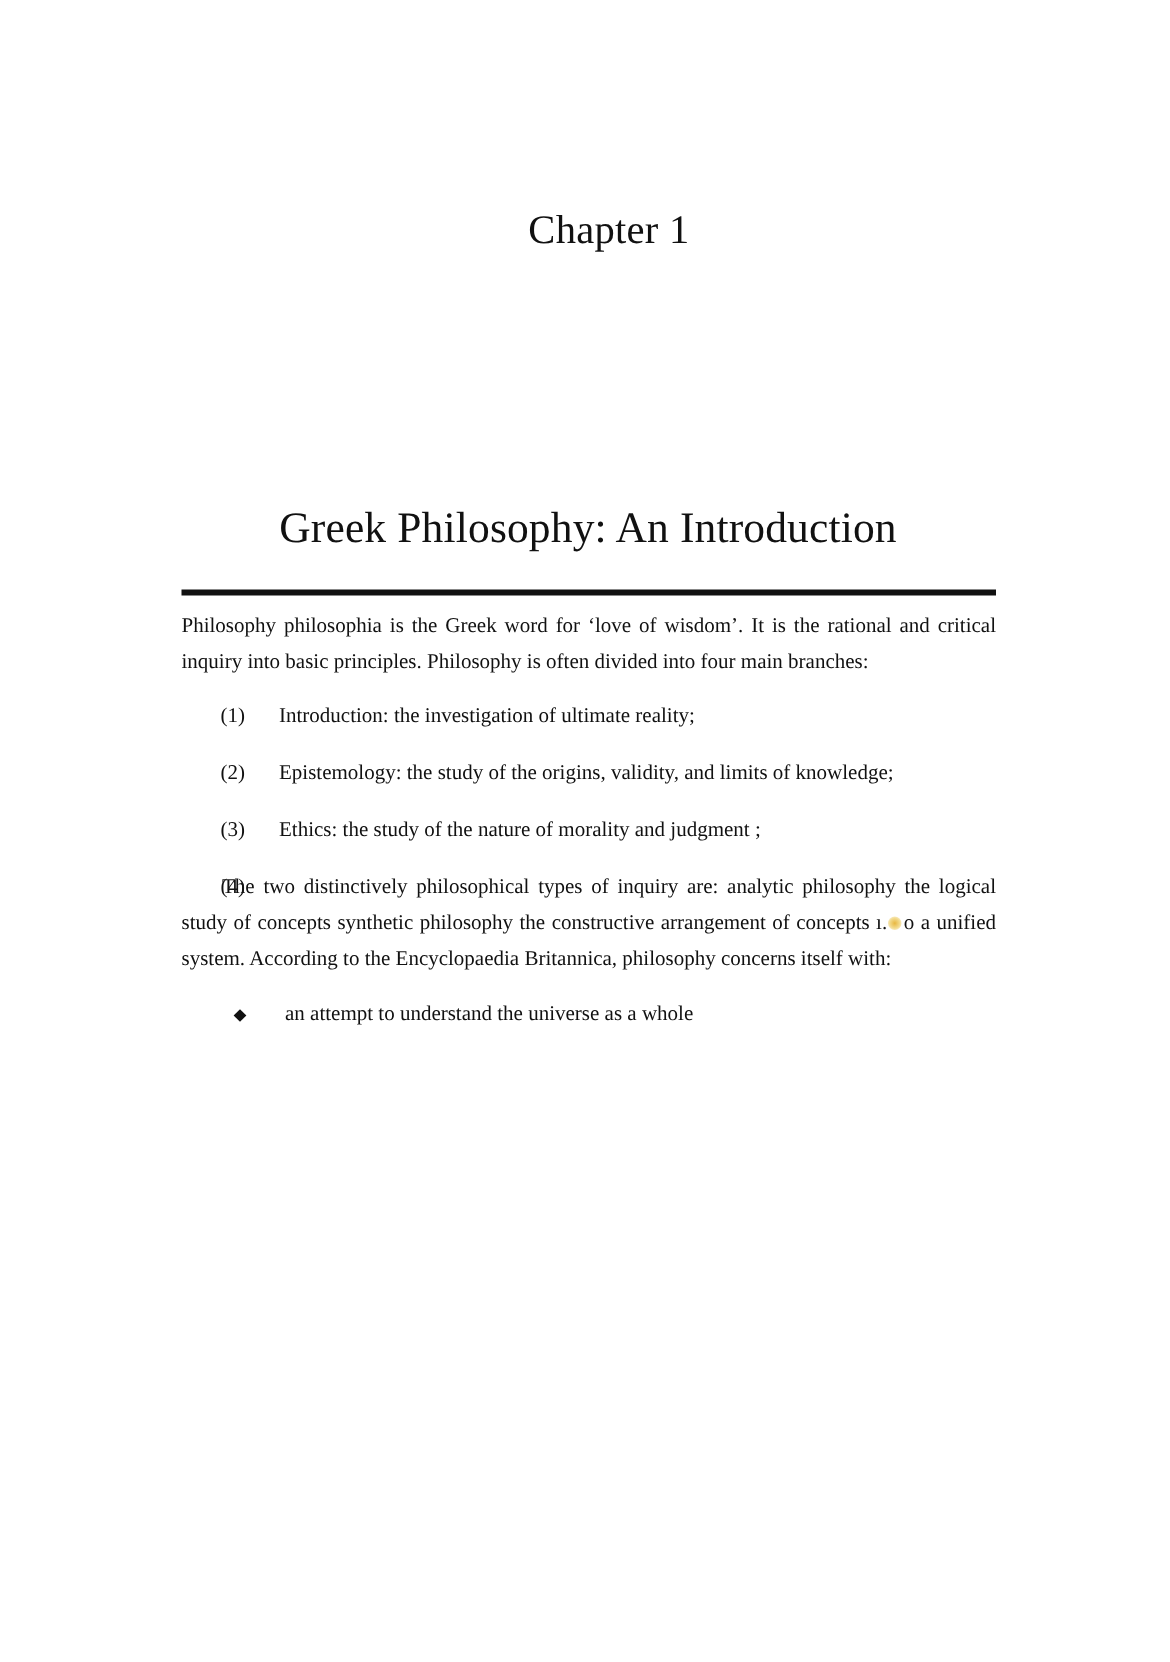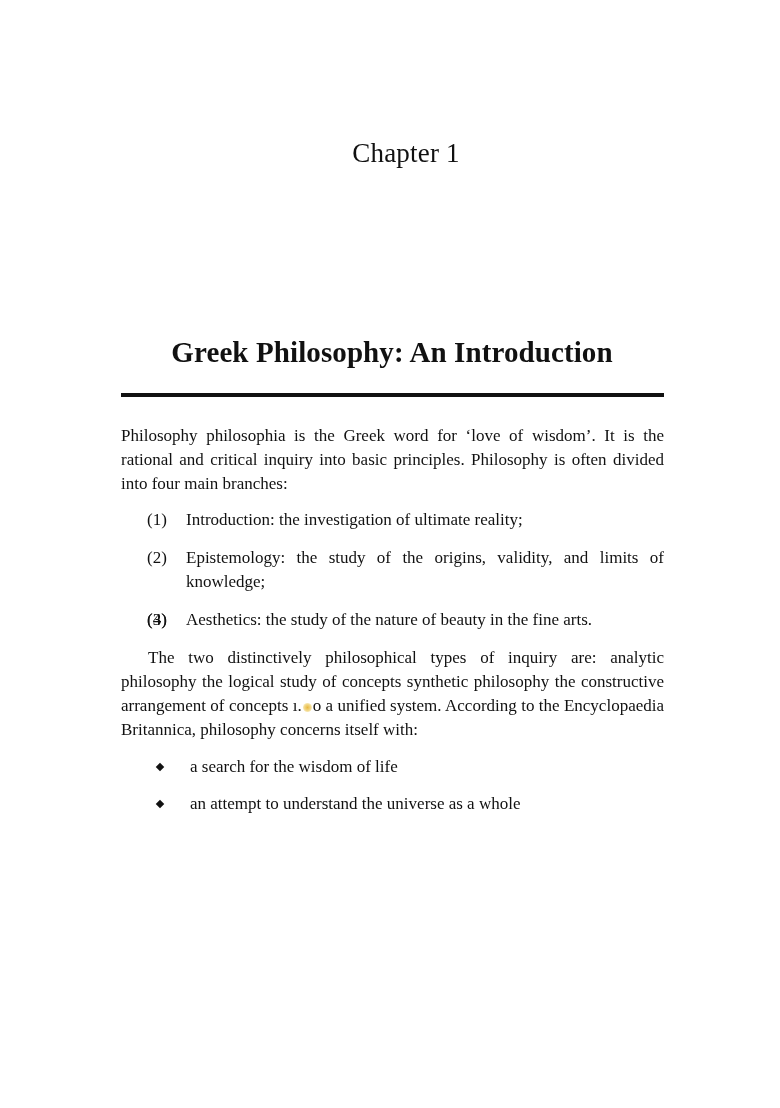--- a/index.html
+++ b/index.html
@@ -1,23 +1,23 @@
 <!DOCTYPE html>
 <html><head>
 <meta charset="utf-8">
 <style>
   html, body { margin: 0; padding: 0; background: #ffffff; }
   body { width: 780px; height: 1108px; position: relative; overflow: hidden; color: #111111;
          font-family: "Liberation Serif", "DejaVu Serif", serif; }
   .chapter-label { position: absolute; top: 138px; left: 0; width: 812px; text-align: center;
                    font-size: 27px; letter-spacing: 0.2px; }
   .title { position: absolute; top: 336px; left: 120px; width: 544px; text-align: center;
-           font-size: 29px; font-weight: bold; letter-spacing: 0.1px; }
+           font-size: 29px; font-weight: normal; letter-spacing: 0.1px; }
   .rule { position: absolute; top: 393px; left: 121px; width: 543px; height: 4px; background: #111111; }
-  .body { position: absolute; top: 424px; left: 121px; width: 543px; font-size: 17px; line-height: 24px; }
+  .body { position: absolute; top: 406px; left: 121px; width: 543px; font-size: 14px; line-height: 24px; }
   p { margin: 0; text-align: justify; }
   .p1 { text-align-last: left; }
   .num-list { list-style: none; margin: 12px 0 0 0; padding: 0 0 0 26px; }
   .num-list li { position: relative; padding-left: 39px; margin-bottom: 14px; text-align: justify; }
   .num-list .num { position: absolute; left: 0; top: 0; }
   .p2 { text-indent: 27px; margin-top: 12px; }
   .bullet-list { list-style: none; margin: 13px 0 0 0; padding: 0 0 0 33px; }
   .bullet-list li { position: relative; padding-left: 36px; margin-bottom: 13px; }
   .bullet-list .diamond { position: absolute; left: 3px; top: 9px; width: 6px; height: 6px;
                           background: #111111; transform: rotate(45deg); }
@@ -39,32 +39,28 @@
     <li>
       <span class="num">(1)</span>
       <span>Introduction: the investigation of ultimate reality;</span>
     </li>
     <li>
       <span class="num">(2)</span>
       <span>Epistemology: the study of the origins, validity, and limits of knowledge;</span>
     </li>
     <li>
       <span class="num">(3)</span>
+      <span>Ethics: the study of the nature of morality and judgment ;</span>
     </li>
     <li>
       <span class="num">(4)</span>
-      <span>Aesthetics: the study of the nature of beauty in the fine arts.</span>
     </li>
   </ol>
 
   <p class="p2"><span>The two distinctively philosophical types of inquiry are: analytic philosophy the logical study of concepts synthetic philosophy the constructive arrangement of concepts ı.</span><span class="smudge"></span><span>o a unified system. According to the Encyclopaedia Britannica, philosophy concerns itself with:</span></p>
 
   <ul class="bullet-list">
     <li>
       <span class="diamond"></span>
-      <span>a search for the wisdom of life</span>
-    </li>
-    <li>
-      <span class="diamond"></span>
       <span>an attempt to understand the universe as a whole</span>
     </li>
   </ul>
 </div>
 
 </body></html>

